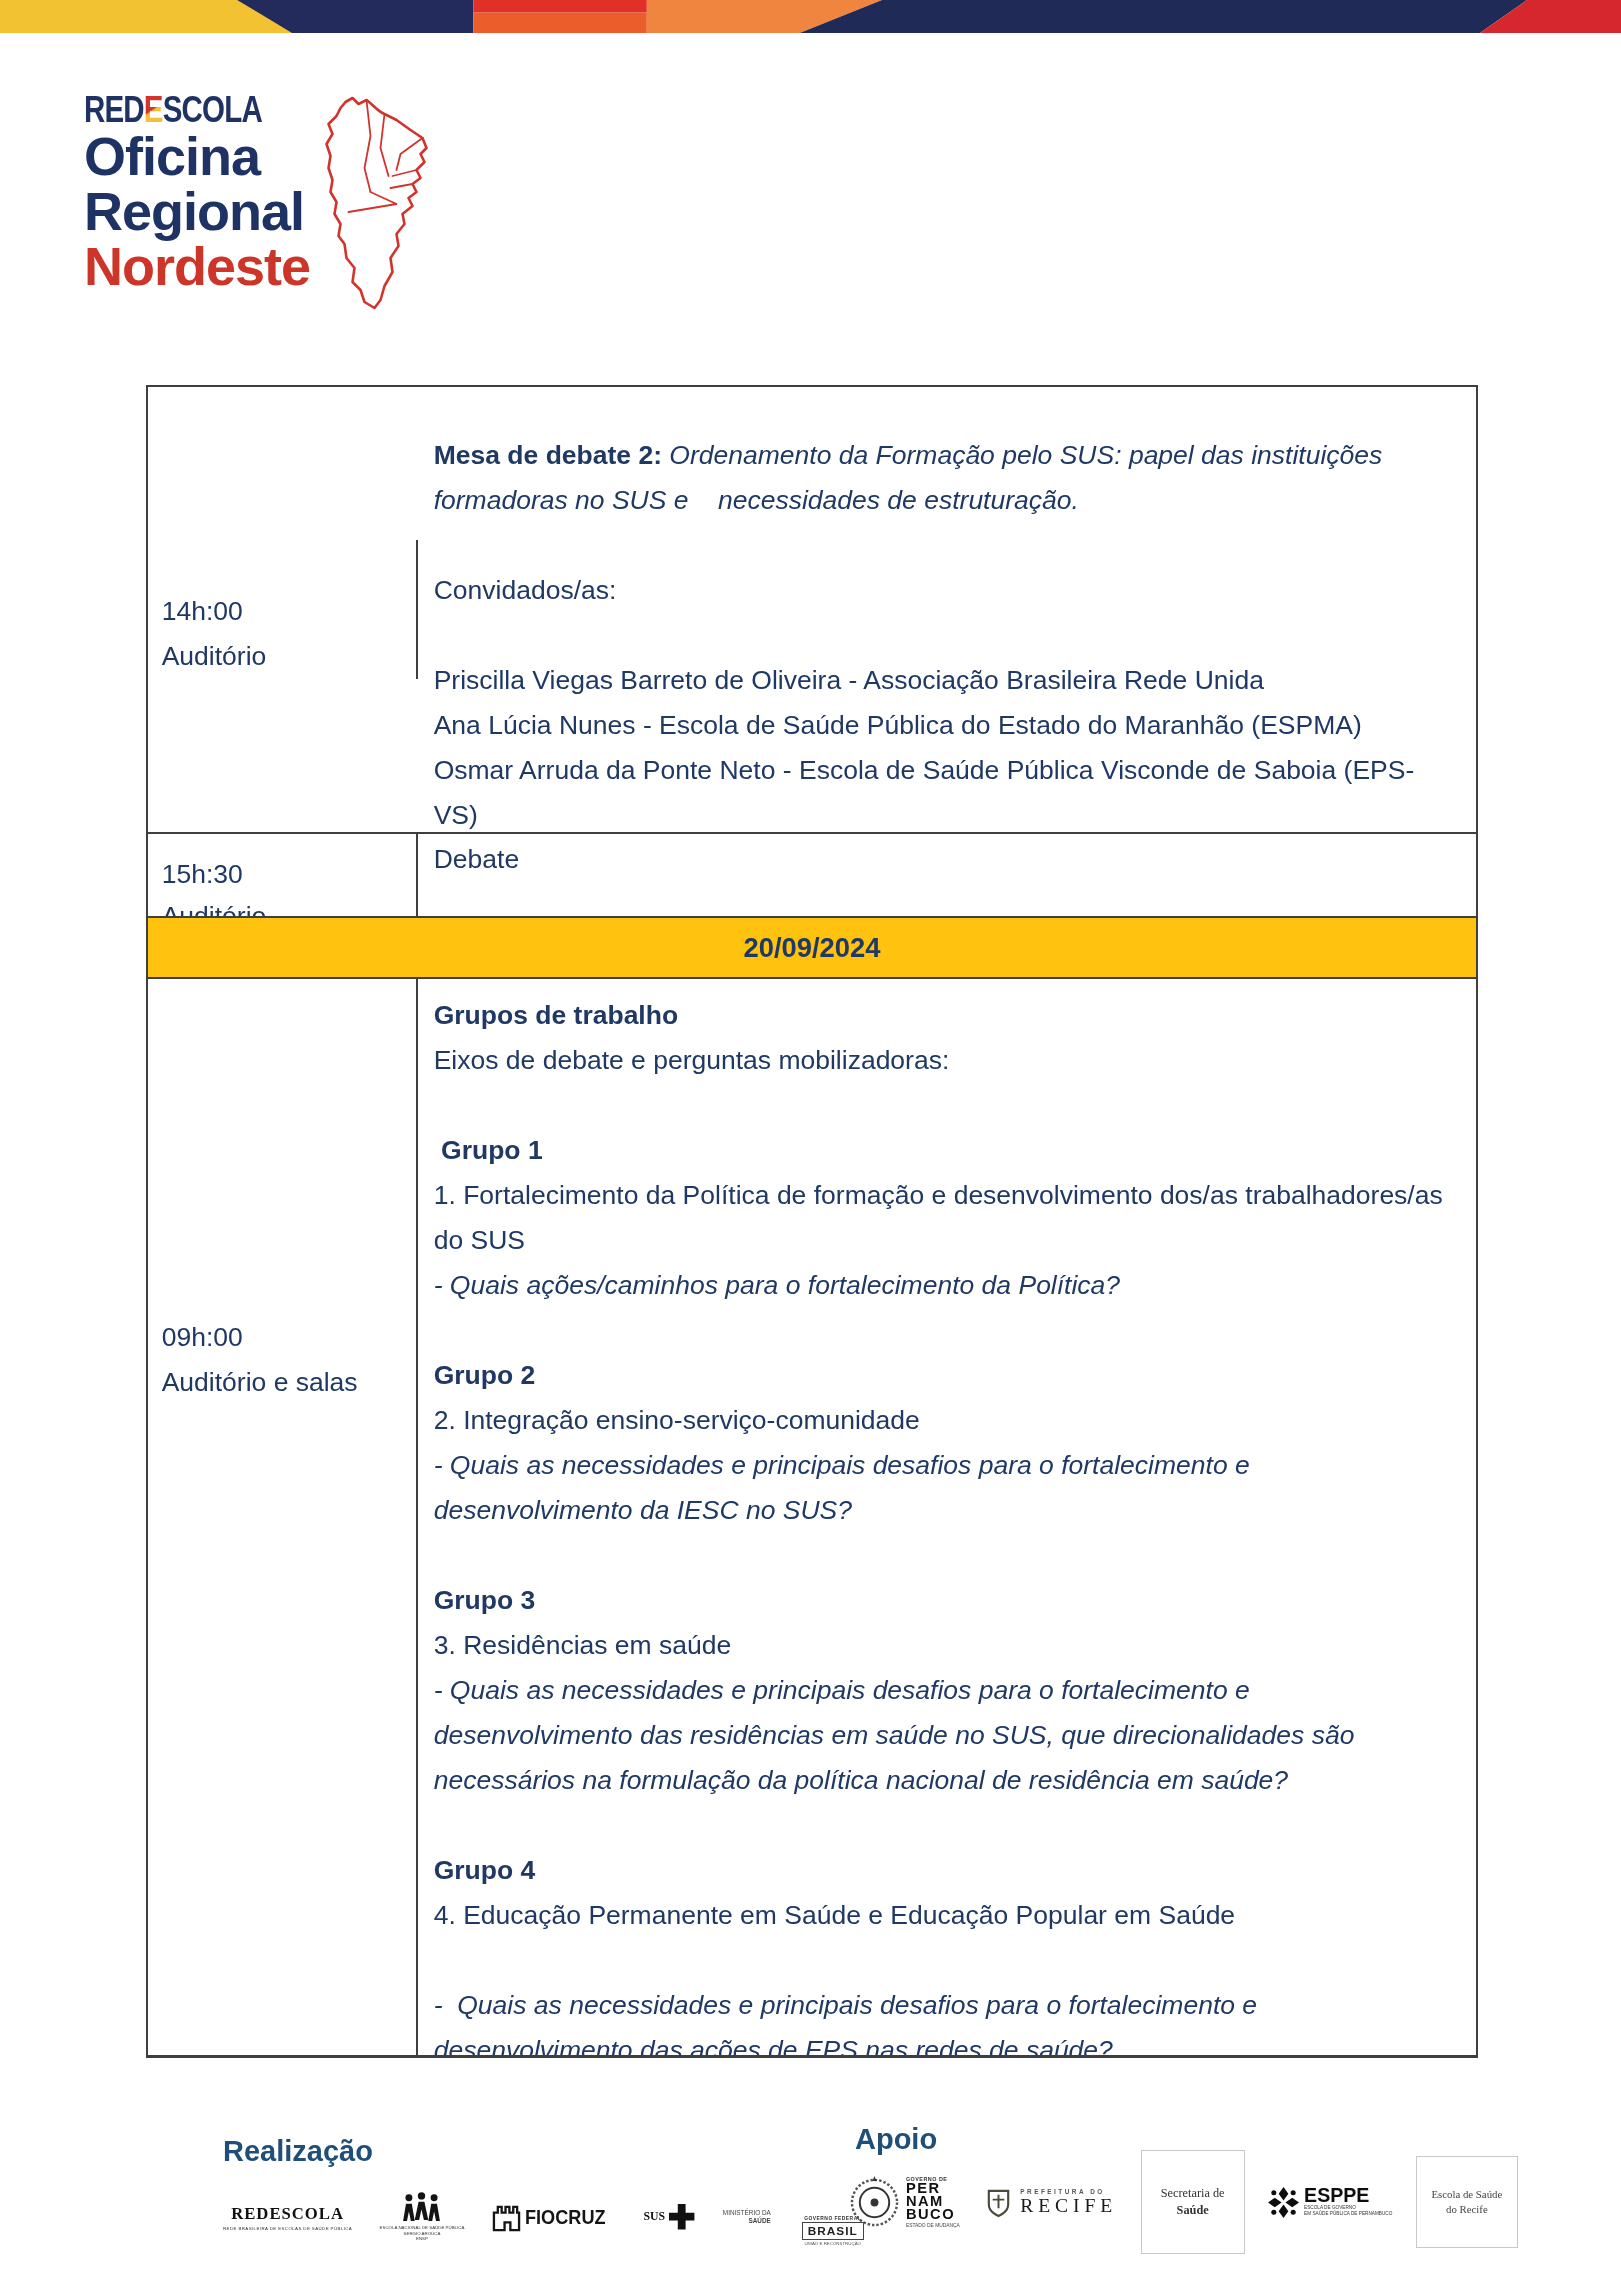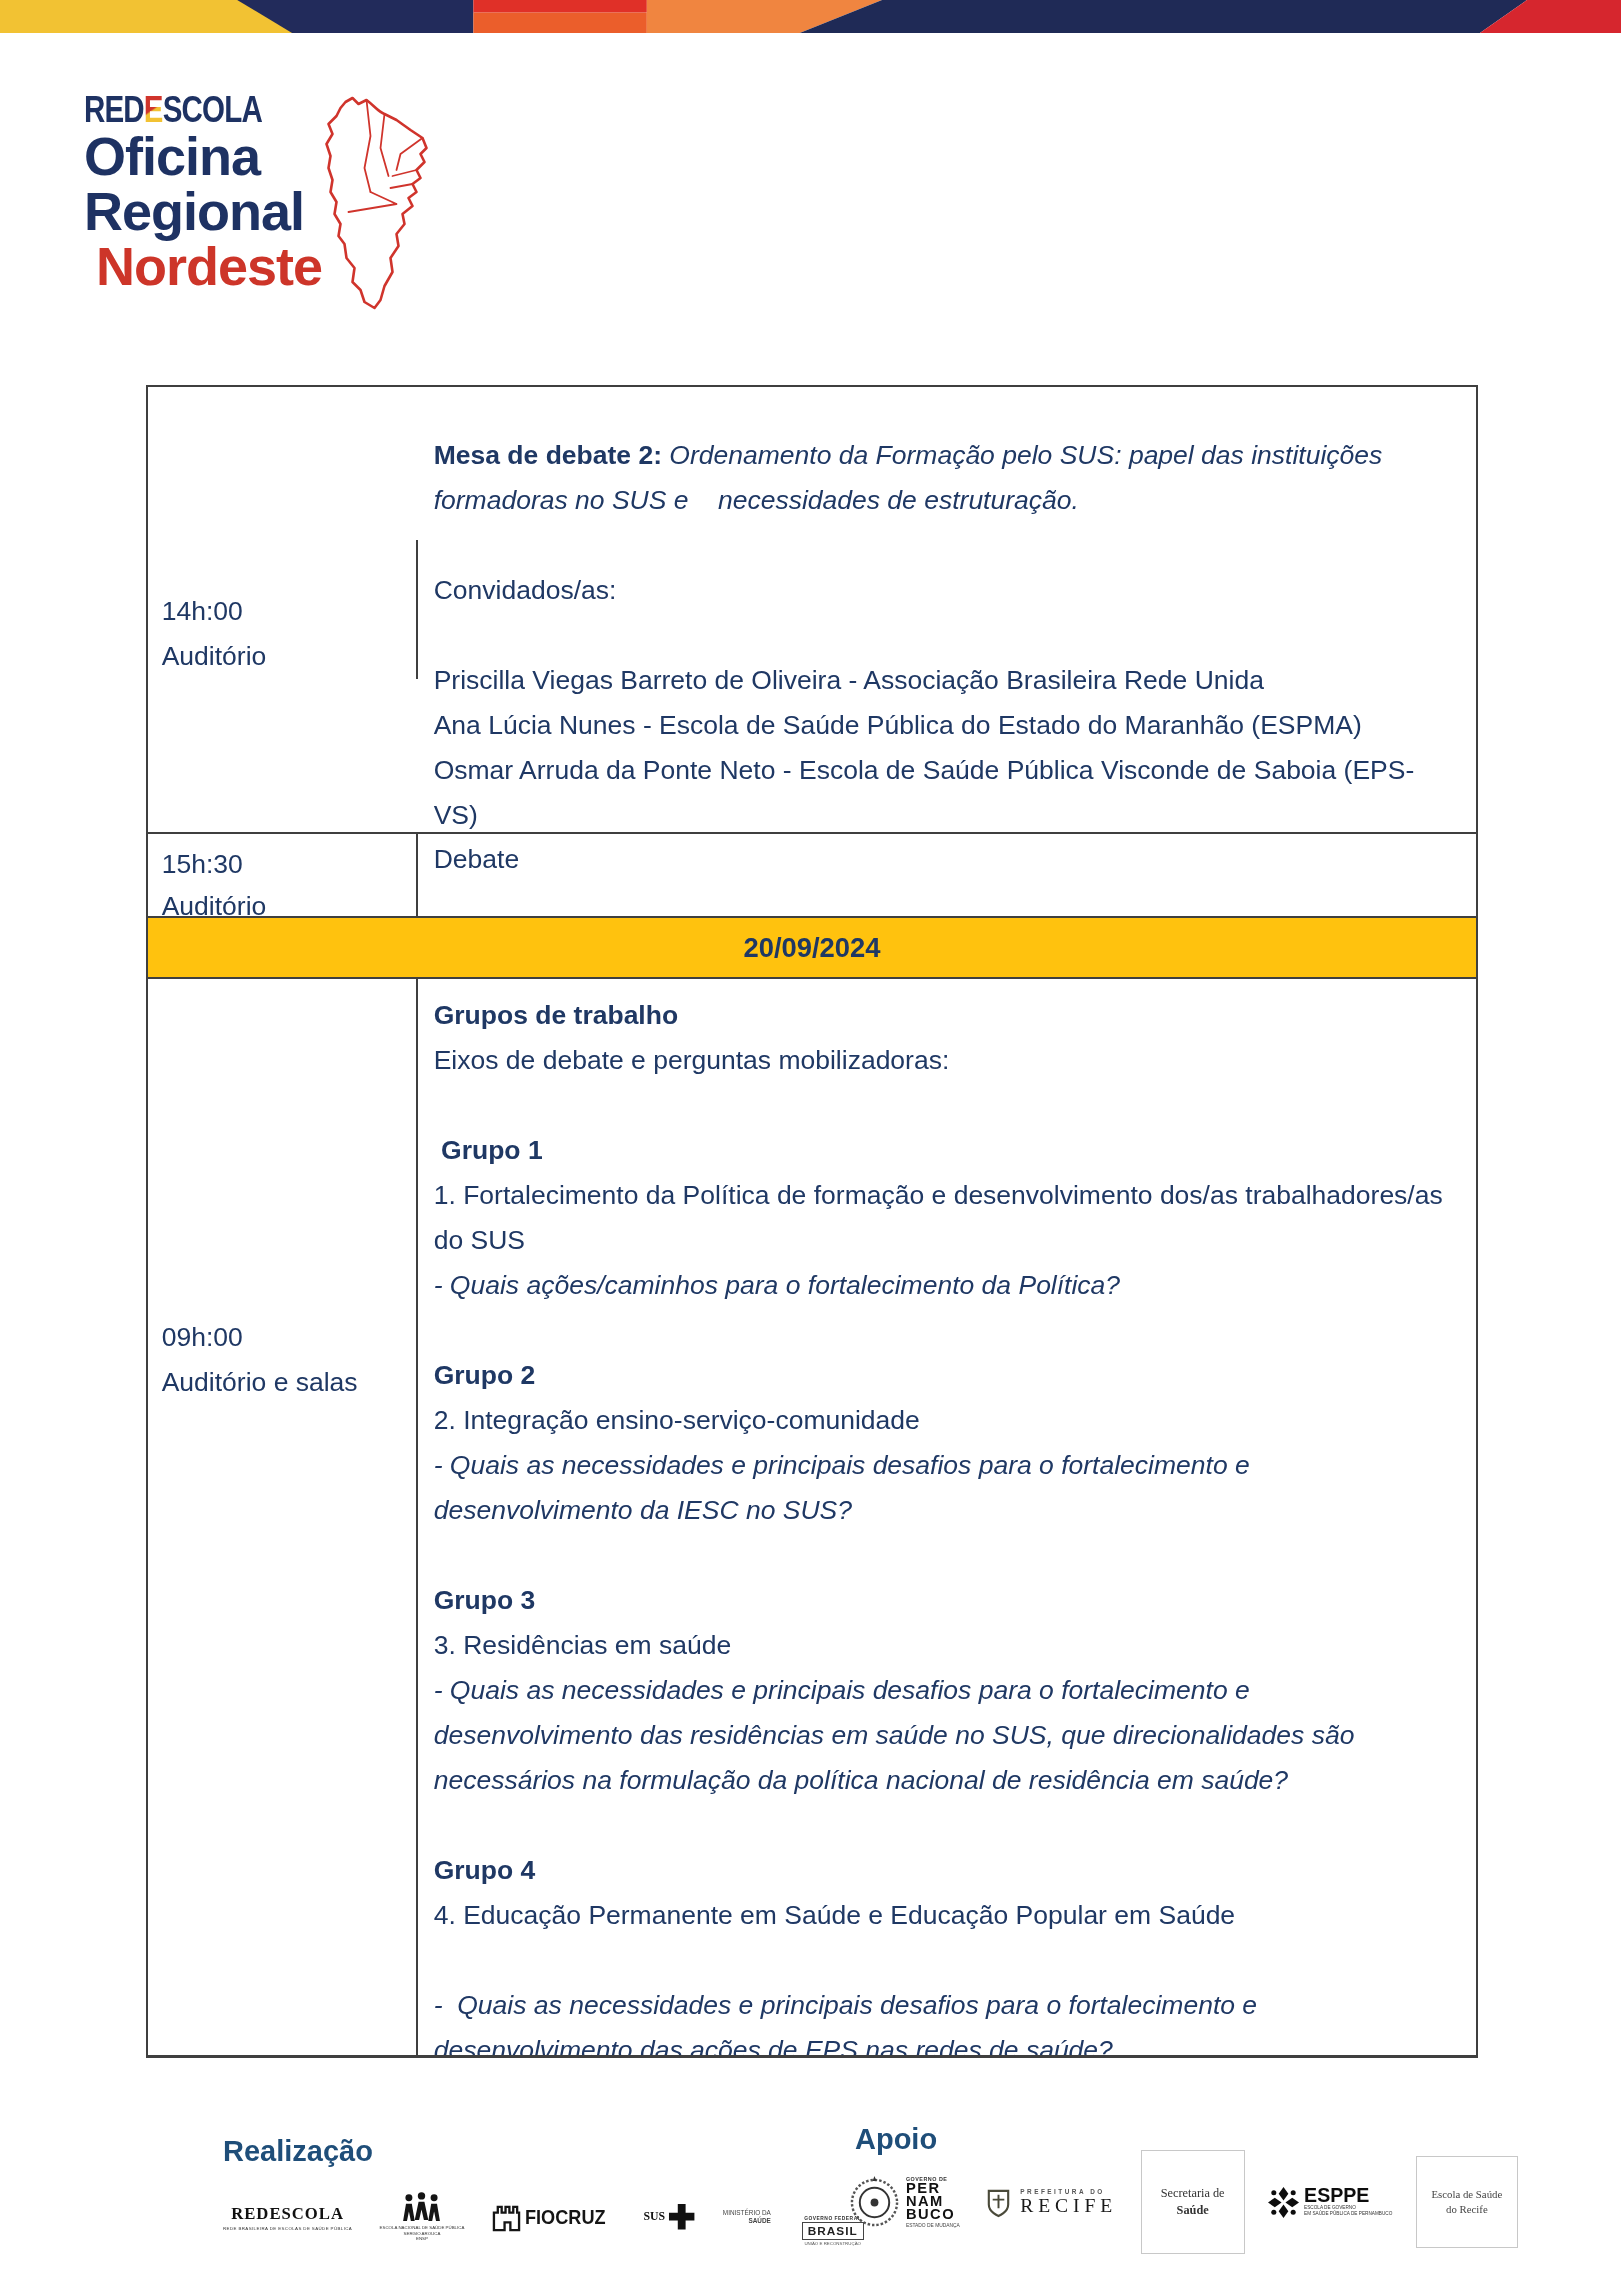--- a/index.html
+++ b/index.html
@@ -16,40 +16,40 @@
   .logo-redescola {
     font-weight:800; font-size:36px; letter-spacing:-1px; color:#1E3263;
     transform:scaleX(.82); transform-origin:left center; line-height:39px;
     font-family:"Liberation Sans", sans-serif; white-space:nowrap;
   }
   .logo-e {
     background:linear-gradient(150deg,#D0342C 48%,#F2C233 52%);
     -webkit-background-clip:text; background-clip:text; color:transparent;
   }
   .logo-word { font-weight:700; font-size:54px; line-height:55px; color:#1E3263; letter-spacing:-1px; }
-  .logo-nordeste { color:#CD3529;margin-left:12px; }
+  .logo-nordeste { color:#CD3529; }
   .map-svg { position:absolute; left:212px; top:5.9px; }
   
   .agenda {
     position:absolute; left:146px; top:385px; width:1332px;
     border:2px solid #3f3f3f; border-bottom-width:3.9px;
     display:flex; flex-direction:column; background:#fff;
   }
   .row { display:flex; width:100%; overflow:hidden; }
   .row + .row { border-top:2px solid #3f3f3f; }
   .r0 { height:445px;align-items:center; }
   .r1 { height:84px; }
   .r2 { height:61px; }
   .r3 { height:1078px; }
   .time-cell {
     width:270px; flex:0 0 270px; border-right:2px solid #3f3f3f;
     padding:49px 7.8px 0 13.7px; font-size:26.5px; line-height:45px;
     display:flex; flex-direction:column;
   }
-  .r1 .time-cell { padding-top:9px; line-height:42px;justify-content:space-between; }
+  .r1 .time-cell { padding-top:19px; line-height:42px;justify-content:space-between; }
   .r3 .time-cell { justify-content:center; padding-top:0; padding-bottom:314px; }
   .content-cell { flex:1 1 auto; padding:51px 25.5px 0 15.7px; font-size:26.5px; line-height:45px; overflow:hidden; }
   .r1 .content-cell { padding-top:3.9px; line-height:42px; }
   .r3 .content-cell { padding-top:13.7px; }
   .content-cell p { min-height:45px; }
   .r1 .content-cell p { min-height:42px; }
   .content-cell span { white-space:pre-wrap; }
   .seg-b { font-weight:700; }
   .seg-i { font-style:italic; }
   .date-row {

